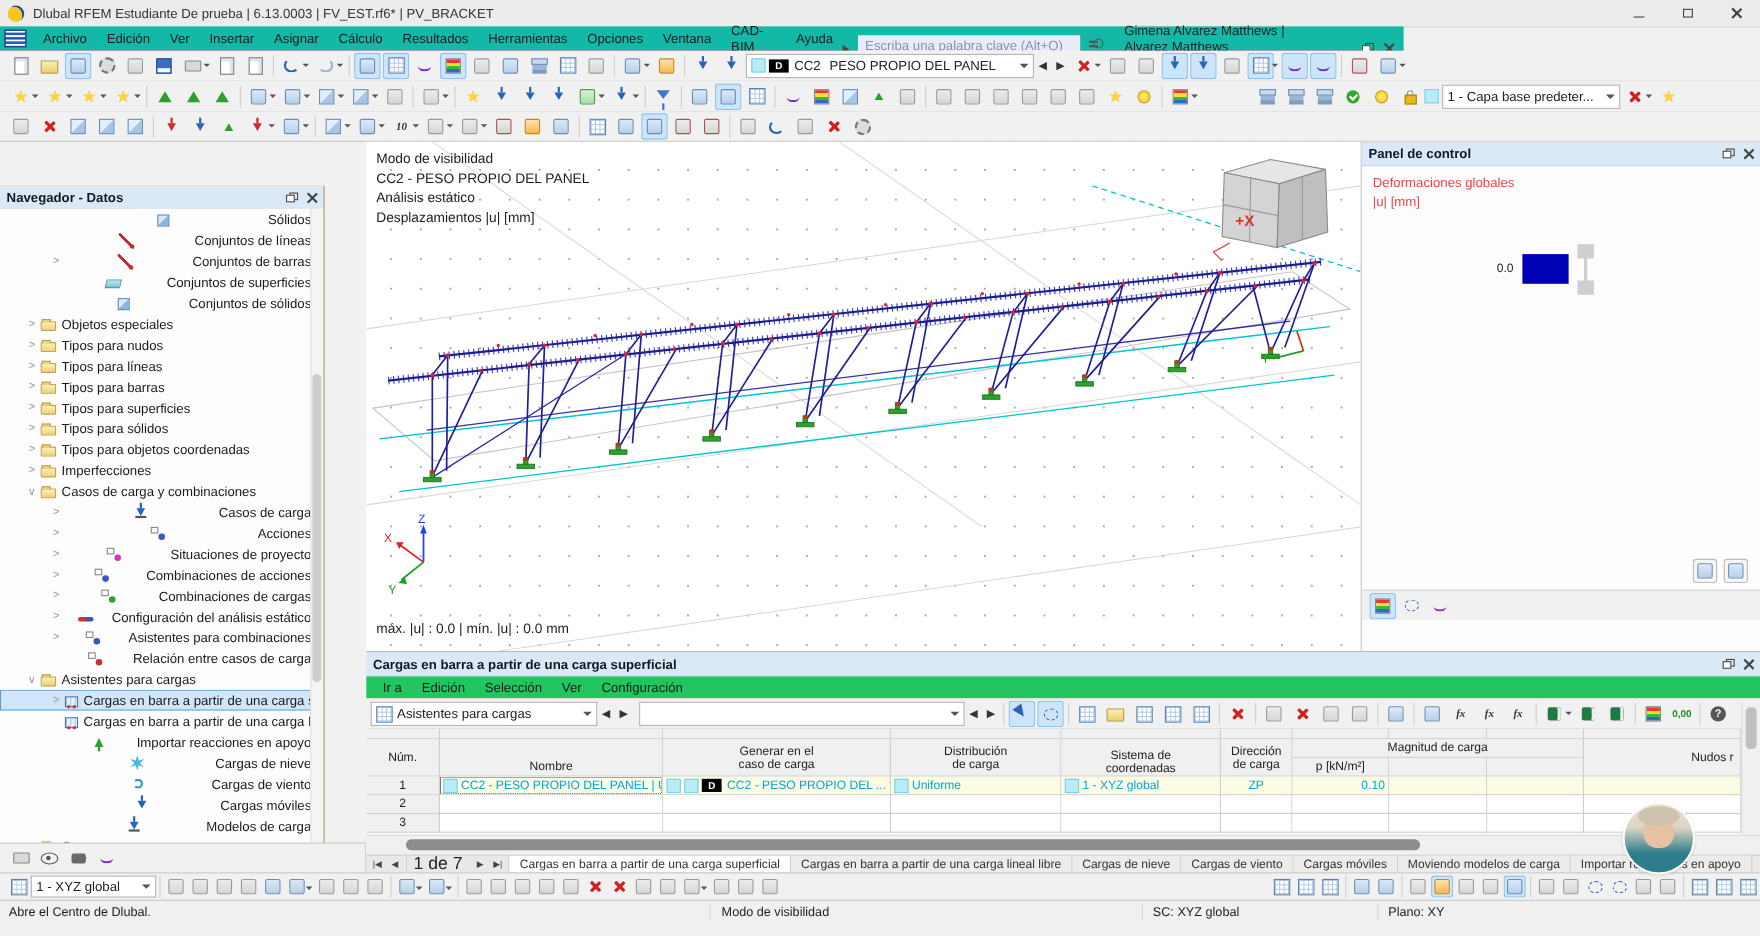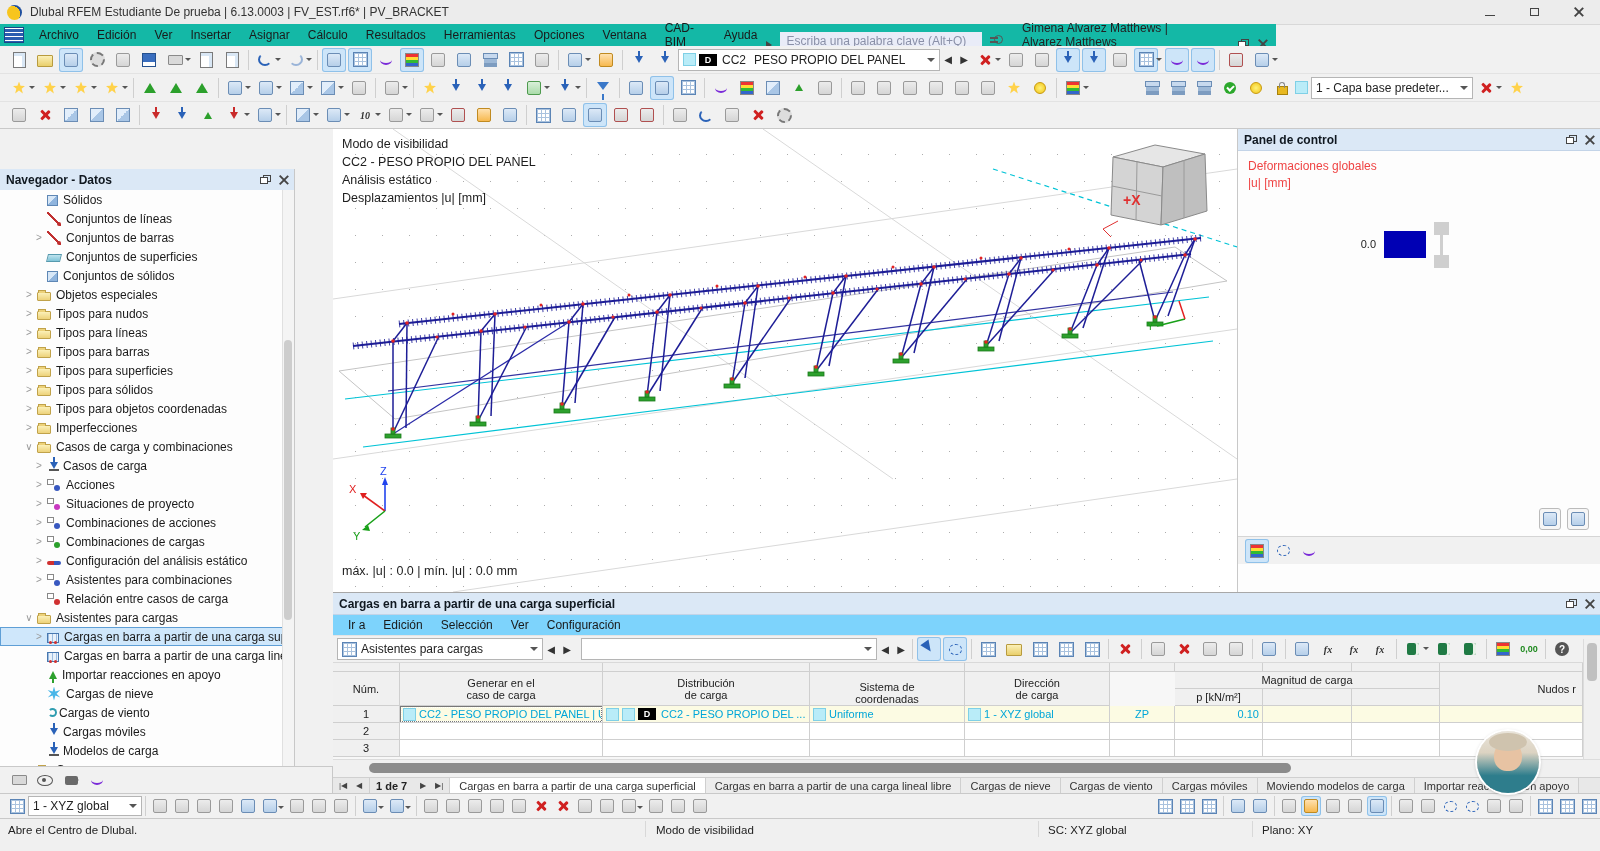--- a/index.html
+++ b/index.html
@@ -100,21 +100,21 @@
   .navarr{width:16px;text-align:center;color:#333;font-size:10px;}
   
   #navigator{left:0;top:129px;width:295px;height:637px;background:#a16207;border-right:1px solid #c8c8c8;box-sizing:border-box;margin-top:40px;}
   .panel-hdr{height:21px;background:#dbe8f6;display:flex;align-items:center;padding:0 6px;border-bottom:1px solid #c3d4e8;}
   .panel-hdr b{font-size:12px;color:#101820;}
   .panel-hdr .hbtns{margin-left:auto;display:flex;gap:8px;align-items:center;}
   #tree{position:absolute;top:21px;left:0;right:11px;bottom:0;overflow:hidden;background:#fdfdfd;}
   .trow{height:19px;display:flex;align-items:center;white-space:nowrap;overflow:hidden;font-size:12px;color:#1a1a1a;}
   .trow .exp{width:14px;flex:none;color:#9a9a9a;font-size:10px;text-align:center;}
   .trow.sel{background:#cfe7fb;box-shadow:inset 0 0 0 1px #5f9fd6;}
-  .lvl1{padding-left:22px;} .lvl2{padding-left:32px;}
+  .lvl1{padding-left:22px;} .lvl2{padding-left:44px;justify-content:space-between;}
   .tico{width:14px;height:14px;margin:0 5px 0 1px;flex:none;position:relative;}
   .tico-folder{height:9px;margin-top:3px;background:linear-gradient(#fbf0b8,#edd27a);border:1px solid #c0a24a;border-radius:1px;box-sizing:border-box;}
   .tico-folder::before{content:"";position:absolute;top:-3px;left:0;width:6px;height:2px;background:#edd27a;border:1px solid #c0a24a;border-bottom:none;}
   .tico-cube{width:11px;height:11px;margin-top:1px;background:linear-gradient(135deg,#d7e7f7 50%,#8fb4dd 50%);border:1px solid #5e87b5;box-sizing:border-box;}
   .tico-line{background:linear-gradient(45deg,transparent 44%,#c03030 44%,#c03030 56%,transparent 56%);}
   .tico-line::after{content:"";position:absolute;right:0;bottom:0;width:4px;height:4px;background:#c03030;border-radius:50%;}
   .tico-surf{height:8px;margin-top:3px;background:linear-gradient(#bfe3ee,#7fc4d8);border:1px solid #569aae;transform:skewX(-14deg);box-sizing:border-box;}
   .tico-ld{width:0;height:0;margin-left:4px;border-left:4px solid transparent;border-right:4px solid transparent;border-top:7px solid #2a62b8;}
   .tico-ld::before{content:"";position:absolute;left:-1px;top:-12px;width:2px;height:5px;background:#2a62b8;}
   .tico-ld::after{content:"";position:absolute;left:-5px;top:0px;width:10px;height:1.5px;background:#555;}
@@ -145,40 +145,40 @@
   #cp-legend{position:absolute;left:146px;top:81px;width:42px;height:27px;background:#0000b4;}
   #cp-legend-val{position:absolute;left:98px;top:88px;width:40px;text-align:right;font-size:11px;color:#222;}
   #cp-slider{position:absolute;left:196px;top:72px;width:15px;height:46px;}
   #cp-slider .h{position:absolute;left:0;width:15px;height:13px;background:#cfcfcf;}
   #cp-slider .stem{position:absolute;left:6px;top:12px;width:3px;height:22px;background:#cfcfcf;}
   #cp-tabs{position:absolute;left:0;bottom:0;width:100%;height:28px;background:#f1f1f1;border-top:1px solid #d5d5d5;display:flex;align-items:center;padding-left:6px;box-sizing:border-box;}
   #cp-corner{position:absolute;right:10px;bottom:34px;display:flex;gap:4px;}
   #cp-corner .tb{border:1px solid #bbb;background:#f6f6f6;}
   
   #table-panel{left:333px;top:592px;width:1267px;height:185px;background:#f7f7f7;border-top:1px solid #a8a8a8;box-sizing:border-box;}
-  #tp-menu{height:20px;display:flex;align-items:center;background:#7dd3fc;padding-left:6px;}
+  #tp-menu{height:20px;display:flex;align-items:center;background:#22c55e;padding-left:6px;}
   #tp-toolbar{height:26px;display:flex;align-items:center;background:#f1f1f1;border-top:1px solid #e4e4e4;border-bottom:1px solid #d9d9d9;padding:0 4px;}
   .tgrid{display:grid;grid-template-columns:67px 203px 207px 155px 145px 65px 88px 89px 88px 143px;width:1250px;}
   .tgrid>div{border-right:1px solid #cfcfcf;border-bottom:1px solid #cfcfcf;box-sizing:border-box;overflow:hidden;white-space:nowrap;}
   .hstrip>div{height:9px;background:#f0f0f0;}
   .hrow>div{background:#f0f0f0;color:#222;font-size:11px;display:flex;align-items:center;justify-content:center;}
   .drow>div{height:17px;background:#fff;font-size:11px;display:flex;align-items:center;padding:0 3px;}
   .drow .numc{background:#f0f0f0;justify-content:center;color:#222;}
   .drow.r1>div{background:#fcfbe3;color:#00a6d8;}
   .drow.r1 .numc{background:#f0f0f0;color:#222;}
   .namecell{box-shadow:inset 0 0 0 1px #777;outline:1px dotted #fff;outline-offset:-2px;}
   #tp-hscroll{position:absolute;left:0;bottom:0;width:1267px;height:17px;background:#f0f0f0;border-top:1px solid #dcdcdc;}
   #tp-hscroll .thumb{position:absolute;left:36px;top:3px;width:922px;height:10px;background:#8c8c8c;border-radius:5px;}
   #tp-vscroll{position:absolute;right:0;top:46px;bottom:17px;width:16px;background:#f0f0f0;border-left:1px solid #dcdcdc;}
   #tp-vscroll .thumb{position:absolute;left:3px;top:4px;width:10px;height:38px;background:#c0c0c0;border-radius:4px;}
   
   #tabs-row{left:333px;top:777px;width:1267px;height:16px;background:#e8e8e8;display:flex;align-items:stretch;font-size:11px;border-top:1px solid #d0d0d0;box-sizing:border-box;}
   #tabs-row .tnav{display:flex;align-items:center;padding:0 2px;border-right:1px solid #cfcfcf;}
   #tabs-row .tnav span{width:16px;text-align:center;font-size:8px;color:#444;}
-  #tabs-row .pager{padding:0 6px;color:#222;font-size:11px;display:flex;align-items:center;font-weight:bold;}
+  #tabs-row .pager{padding:0 6px;color:#222;font-size:16px;display:flex;align-items:center;}
   .dtab{display:flex;align-items:center;padding:0 9px;border-right:1px solid #cfcfcf;color:#333;background:#ececec;white-space:nowrap;}
   .dtab.active{background:#fff;}
   
   #bottom-toolbar{left:0;top:793px;width:1600px;height:25px;background:#f1f1f1;border-top:1px solid #c9c9c9;display:flex;align-items:center;padding-left:6px;box-sizing:border-box;}
   #statusbar{left:0;top:818px;width:1600px;height:33px;background:#f0f0f0;border-top:1px solid #c9c9c9;box-sizing:border-box;font-size:11.5px;color:#222;}
   #statusbar span{position:absolute;top:5px;}
   #statusbar .vline{position:absolute;top:2px;width:1px;height:16px;background:#d8d8d8;}
   
   #avatar{left:1477px;top:731px;width:62px;height:62px;border-radius:50%;z-index:60;overflow:hidden;
     background:linear-gradient(180deg,#e9e4da 0%,#dcd3c2 35%,#2e7d8c 72%,#2e7d8c 100%);box-shadow:0 0 0 2px #fff,0 1px 4px rgba(0,0,0,.4);}
@@ -1151,20 +1151,21 @@
           <div></div>
           <div></div>
           <div></div>
           <div></div>
           <div></div>
           <div></div>
           <div></div>
       </div>
       <div class="tgrid hrow" style="grid-auto-rows:17px">
         <div style="grid-row:span 2">Núm.</div>
+        <div style="grid-row:span 2;align-items:flex-end;padding-bottom:2px">Nombre</div>
         <div style="flex-direction:column;grid-row:span 2;justify-content:center">
             <span>Generar en el</span>
             <span>caso de carga</span>
           </div>
         <div style="flex-direction:column;grid-row:span 2;justify-content:center">
             <span>Distribución</span>
             <span>de carga</span>
           </div>
         <div style="flex-direction:column;grid-row:span 2;justify-content:flex-end">
             <span>Sistema de</span>

